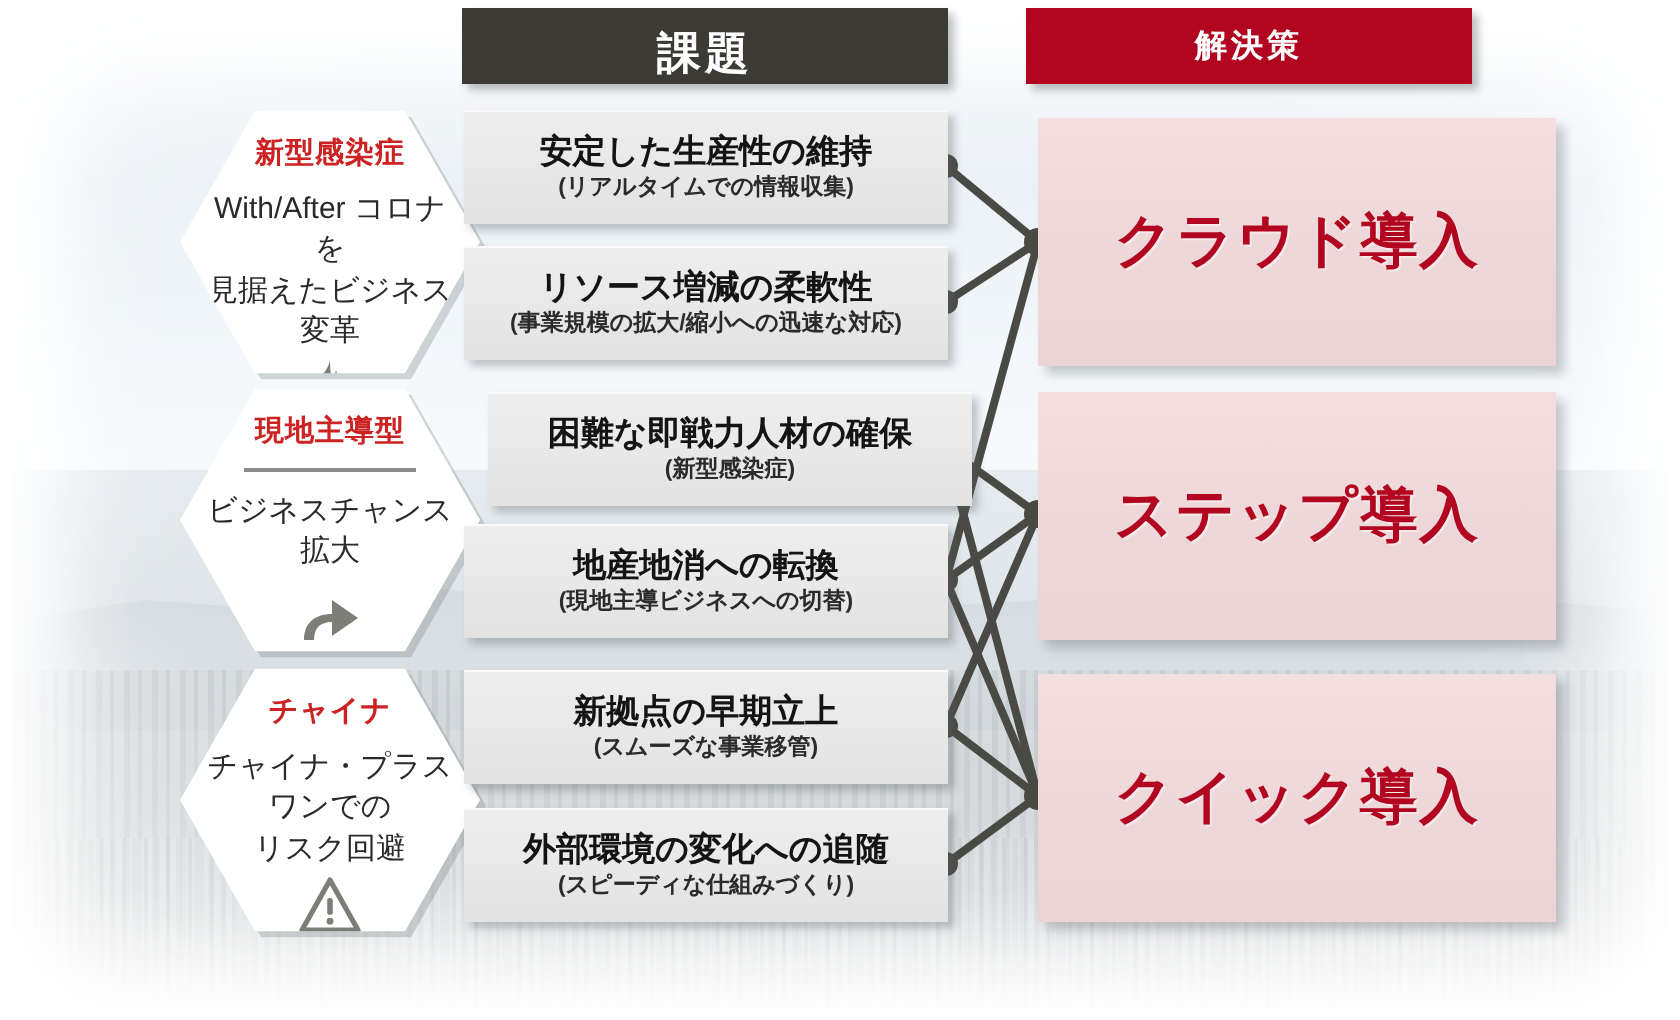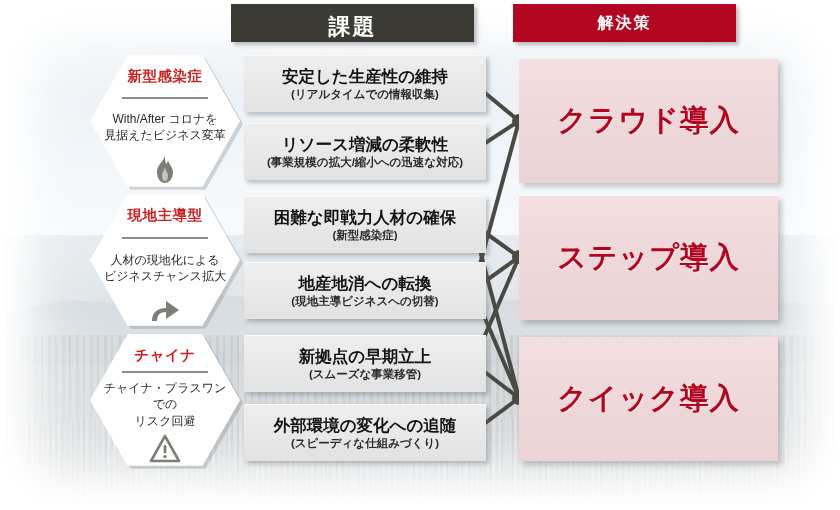--- a/index.html
+++ b/index.html
@@ -57,26 +57,26 @@
   
   .hex{position:absolute;width:150px;height:134px;background:#ffffff;
     clip-path:polygon(25% 1%,75% 1%,100% 50%,75% 99%,25% 99%,0% 50%);
     display:flex;flex-direction:column;align-items:center;justify-content:space-between;
     padding-top:13px;box-sizing:border-box;}
   .hex-shadow{position:absolute;width:150px;height:134px;
     clip-path:polygon(25% 1%,75% 1%,100% 50%,75% 99%,25% 99%,0% 50%);
     background:rgba(120,125,130,.30);}
   .hex-title{color:#cc2222;font-size:14.5px;font-weight:700;letter-spacing:.5px;}
   .hex-rule{width:86px;height:1.6px;background:#8c8c8c;margin:4px 0 5px;}
-  .hex-sub{color:#2a2a2a;font-size:12px;line-height:1.35;text-align:center;
+  .hex-sub{color:#2a2a2a;font-size:15px;line-height:1.35;text-align:center;
     width:128px;font-weight:500;}
   .hex-ico{margin-top:3px;color:#7e7e78;}
 
   
-  .cbox{position:absolute;left:244px;width:242px;height:56px;
+  .cbox{position:absolute;left:232px;width:242px;height:56px;
     background:linear-gradient(180deg,#eeeeee 0%,#e8e8e8 55%,#e2e2e2 100%);
     border-top:1px solid #fafafa;
     box-shadow:3px 3px 4px rgba(90,95,100,.35);
     display:flex;flex-direction:column;align-items:center;justify-content:center;}
   .cbox-main{font-size:16.5px;font-weight:700;color:#141414;line-height:1.15;}
   .cbox-sub{font-size:11.5px;font-weight:700;color:#2b2b2b;margin-top:2px;line-height:1.1;}
 
   
   .sbox{position:absolute;left:519px;width:259px;height:124px;
     background:linear-gradient(180deg,#f4dedf 0%,#eed7d9 55%,#ecd3d5 100%);
@@ -154,21 +154,20 @@
         <path d="M13 13 C12.4 17 10 18 10 21.5 C10 25 11.4 27 13 27 C14.6 27 16 25 16 21.5 C16 18.6 13.8 17.6 13 13 Z" fill="#ffffff" opacity=".55"></path>
       </svg>
     </div>
   </div>
 
   <div class="hex-shadow" style="left:93px;top:196px;"></div>
   <div class="hex" style="left:90px;top:193px;">
     <div class="hex-title">現地主導型</div>
     <div class="hex-rule"></div>
     <div class="hex-sub">
-      <div>人材の現地化による</div>
       <div>ビジネスチャンス拡大</div>
     </div>
     <div class="hex-ico">
       <svg width="34" height="28" viewBox="0 0 34 28">
         <path d="M4 26 C4 17 10 13 18 13 L18 6 L31 15 L18 24 L18 17 C12 17 9 20 9 26 Z" fill="#7e7e78"></path>
       </svg>
     </div>
   </div>
 
   <div class="hex-shadow" style="left:93px;top:336px;"></div>
@@ -189,21 +188,21 @@
   </div>
 
   <div class="cbox" style="top:55px;">
     <div class="cbox-main">安定した生産性の維持</div>
     <div class="cbox-sub">(リアルタイムでの情報収集)</div>
   </div>
   <div class="cbox" style="top:123px;">
     <div class="cbox-main">リソース増減の柔軟性</div>
     <div class="cbox-sub">(事業規模の拡大/縮小への迅速な対応)</div>
   </div>
-  <div class="cbox" style="top:196px;">
+  <div class="cbox" style="top:196px;margin-left:12px;">
     <div class="cbox-main">困難な即戦力人材の確保</div>
     <div class="cbox-sub">(新型感染症)</div>
   </div>
   <div class="cbox" style="top:262px;">
     <div class="cbox-main">地産地消への転換</div>
     <div class="cbox-sub">(現地主導ビジネスへの切替)</div>
   </div>
   <div class="cbox" style="top:335px;">
     <div class="cbox-main">新拠点の早期立上</div>
     <div class="cbox-sub">(スムーズな事業移管)</div>

